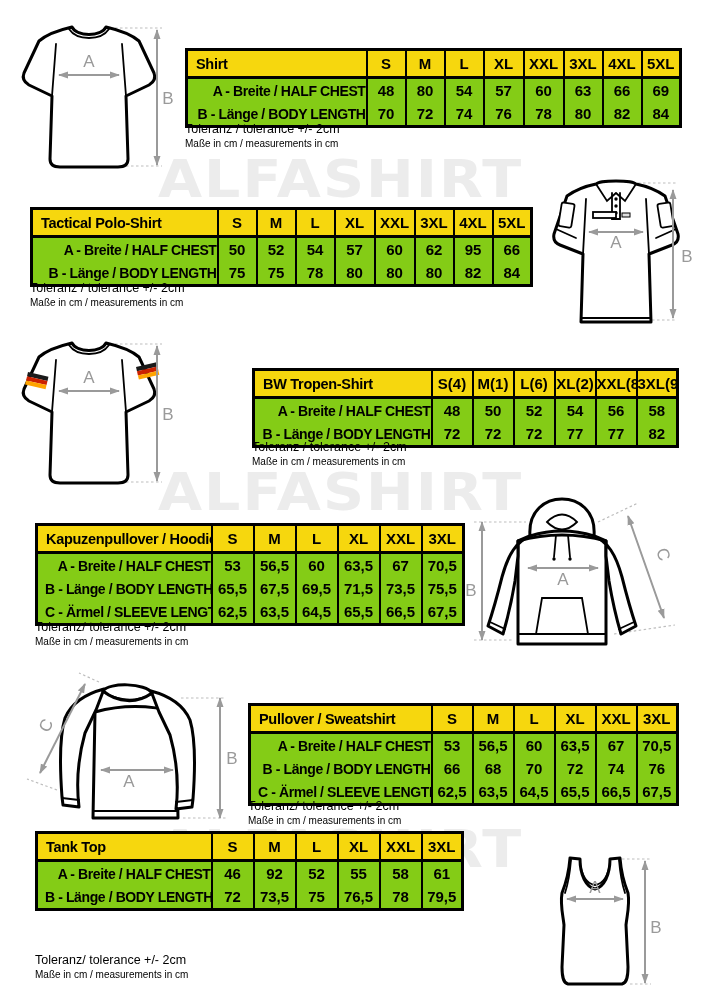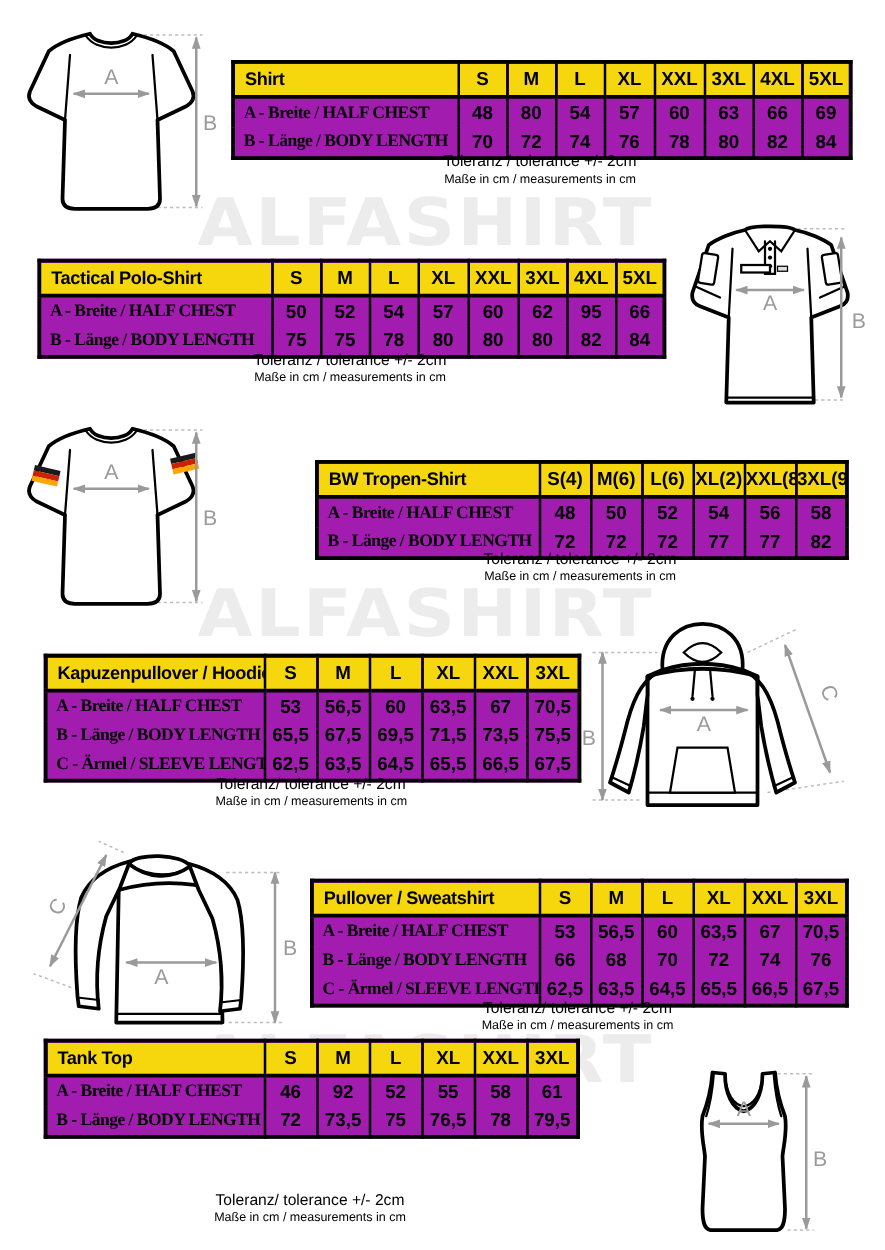--- a/index.html
+++ b/index.html
@@ -6,30 +6,30 @@
   #canvas { position:relative; width:708px; height:1000px; background:#fff; overflow:hidden;
             font-family:"Liberation Sans", sans-serif; }
 
   
   .wm { position:absolute; font-weight:bold; font-size:57px; letter-spacing:2px;
         color:#ECECEC; white-space:nowrap; transform:scaleY(0.92); transform-origin:left top;
         font-family:"DejaVu Sans", sans-serif; }
 
   
   .tblwrap { position:absolute; }
-  table.size { border-collapse:collapse; table-layout:fixed; border:3px solid #000; background:#a21caf; }
+  table.size { border-collapse:collapse; table-layout:fixed; border:3px solid #000; background:#84cc16; }
   table.size th, table.size td { border-left:2px solid #000; border-right:2px solid #000;
         padding:0; font-weight:bold; color:#000; vertical-align:middle; overflow:hidden; }
   table.size tr.head th { background:#F6D70E; border-bottom:3px solid #000; height:25px;
         font-size:15px; text-align:center; }
   table.size tr.head th.title { text-align:left; padding-left:8px; font-size:14.5px; letter-spacing:-0.3px; white-space:nowrap; }
   table.size tbody td { height:23px; font-size:15px; text-align:center; }
-  table.size td.lbl { text-align:left; padding-left:7px; font-size:14px; letter-spacing:-0.4px; white-space:nowrap;font-family:Liberation Serif, serif; }
-
-  .note { position:absolute; text-align:center; color:#000; line-height:1.25; }
+  table.size td.lbl { text-align:right; padding-left:7px; font-size:14px; letter-spacing:-0.4px; white-space:nowrap; }
+
+  .note { position:absolute; text-align:left; color:#000; line-height:1.25; }
   .note .l1 { font-size:12.5px; display:block; }
   .note .l2 { font-size:10px; display:block; }
 
   
   svg .g  { fill:#fff; stroke:#000; stroke-width:3; stroke-linejoin:round; stroke-linecap:round; }
   svg .d  { fill:none; stroke:#000; stroke-width:1.8; stroke-linecap:round; }
   svg .d2 { fill:#fff; stroke:#000; stroke-width:1.8; }
   svg .arr { stroke:#9A9A9A; stroke-width:2; fill:none; }
   svg .dot { stroke:#BDBDBD; stroke-width:1.2; stroke-dasharray:2.5 2.5; fill:none; }
   svg .albl { fill:#9A9A9A; font-size:17px; font-family:"Liberation Sans",sans-serif; }
@@ -299,21 +299,21 @@
           <col style="width:41px">
           <col style="width:41px">
           <col style="width:41px">
           <col style="width:41px">
           <col style="width:41px">
         </colgroup>
       <thead>
           <tr class="head">
         <th class="title">BW Tropen-Shirt</th>
         <th>S(4)</th>
-        <th>M(6)</th>
+        <th>M(1)</th>
         <th>L(6)</th>
         <th>XL(2)</th>
         <th>XXL(8)</th>
         <th>3XL(9)</th>
       </tr>
         </thead>
       <tbody>
         <tr>
           <td class="lbl">A -  Breite / HALF CHEST</td>
           <td>48</td>

